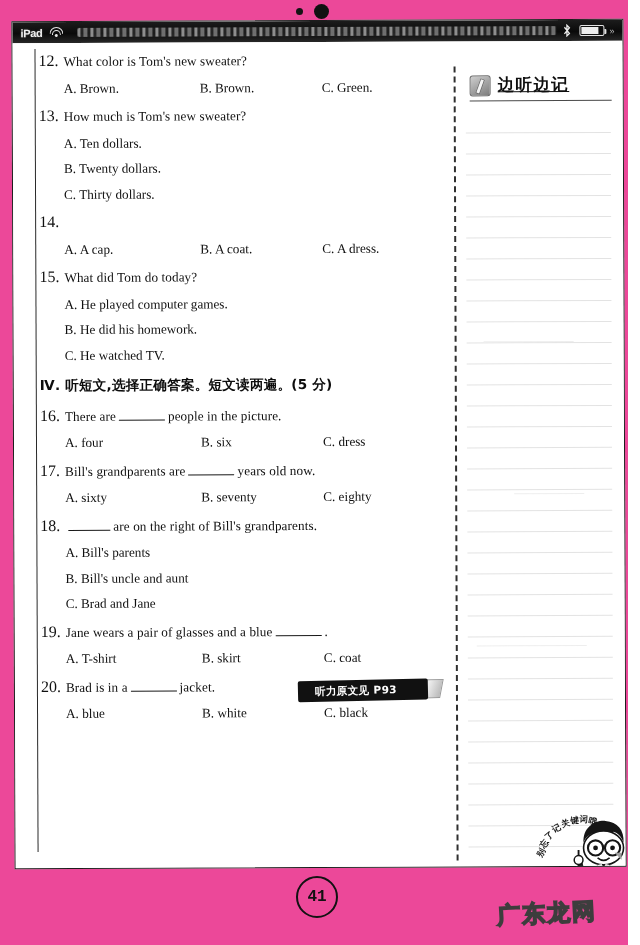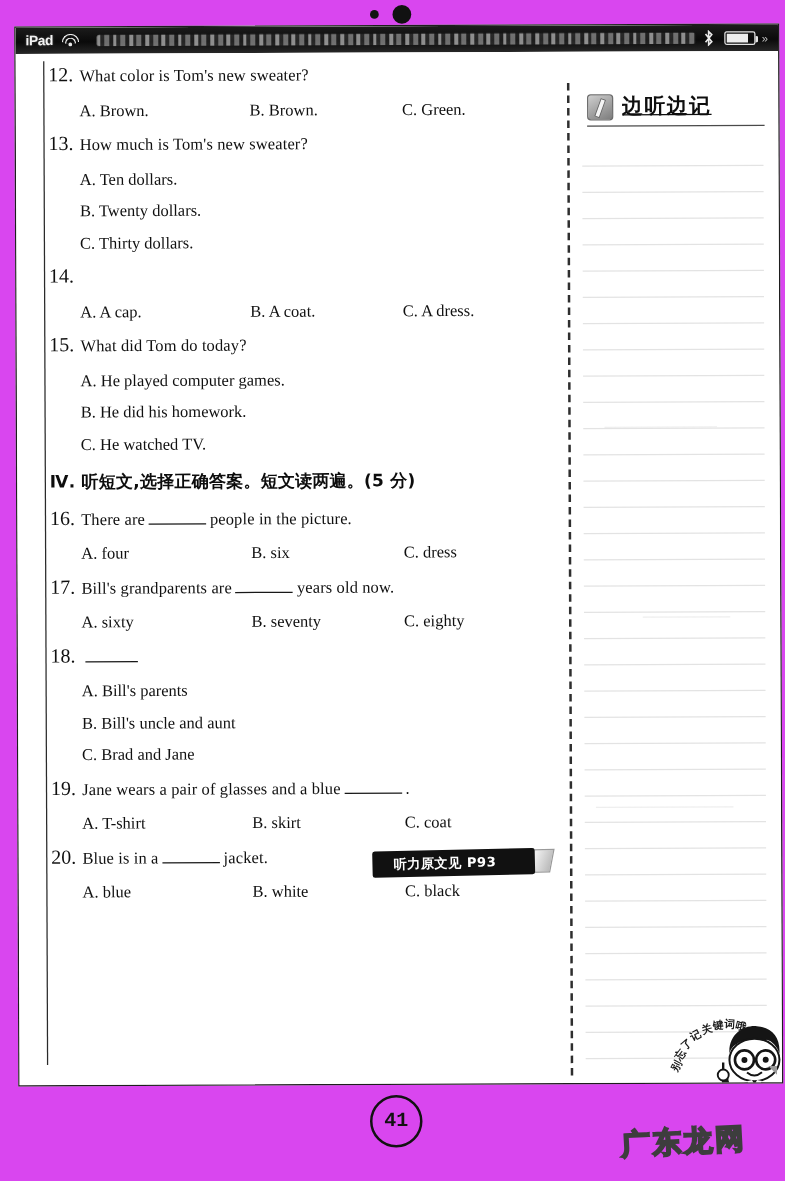--- a/index.html
+++ b/index.html
@@ -7,21 +7,21 @@
     margin: 0; padding: 0;
     width: 640px; height: 945px;
     background: #ffffff;
     font-family: "Liberation Serif", serif;
     overflow: hidden;
   }
 
   #page {
     position: relative;
     width: 628px; height: 945px;
-    background: #d946ef;
+    background: #ec4899;
   }
 
   
   .cam-dots { position: absolute; top: 4px; left: 0; width: 640px; height: 18px; }
   .cam-dot-small {
     position: absolute; left: 296px; top: 4px;
     width: 7px; height: 7px; border-radius: 50%;
     background: #141414;
   }
   .cam-dot-large {
@@ -381,40 +381,41 @@
         </div>
         <div class="opts">
           <span class="op op1">A. sixty</span>
           <span class="op op2">B. seventy</span>
           <span class="op op3">C. eighty</span>
         </div>
 
         <div class="qline">
           <span class="qnum">18.</span>
           <span class="blank narrow"></span>
+          <span class="qtext">are on the right of Bill's grandparents.</span>
         </div>
         <div class="opt-stack">A. Bill's parents</div>
         <div class="opt-stack">B. Bill's uncle and aunt</div>
         <div class="opt-stack">C. Brad and Jane</div>
 
         <div class="qline">
           <span class="qnum">19.</span>
           <span class="qtext">Jane wears a pair of glasses and a blue</span>
           <span class="blank"></span>
           <span class="qtext">.</span>
         </div>
         <div class="opts">
           <span class="op op1">A. T-shirt</span>
           <span class="op op2">B. skirt</span>
           <span class="op op3">C. coat</span>
         </div>
 
         <div class="qline">
           <span class="qnum">20.</span>
-          <span class="qtext">Blue is in a</span>
+          <span class="qtext">Brad is in a</span>
           <span class="blank"></span>
           <span class="qtext">jacket.</span>
         </div>
         <div class="opts">
           <span class="op op1">A. blue</span>
           <span class="op op2">B. white</span>
           <span class="op op3">C. black</span>
         </div>
 
       </div>

